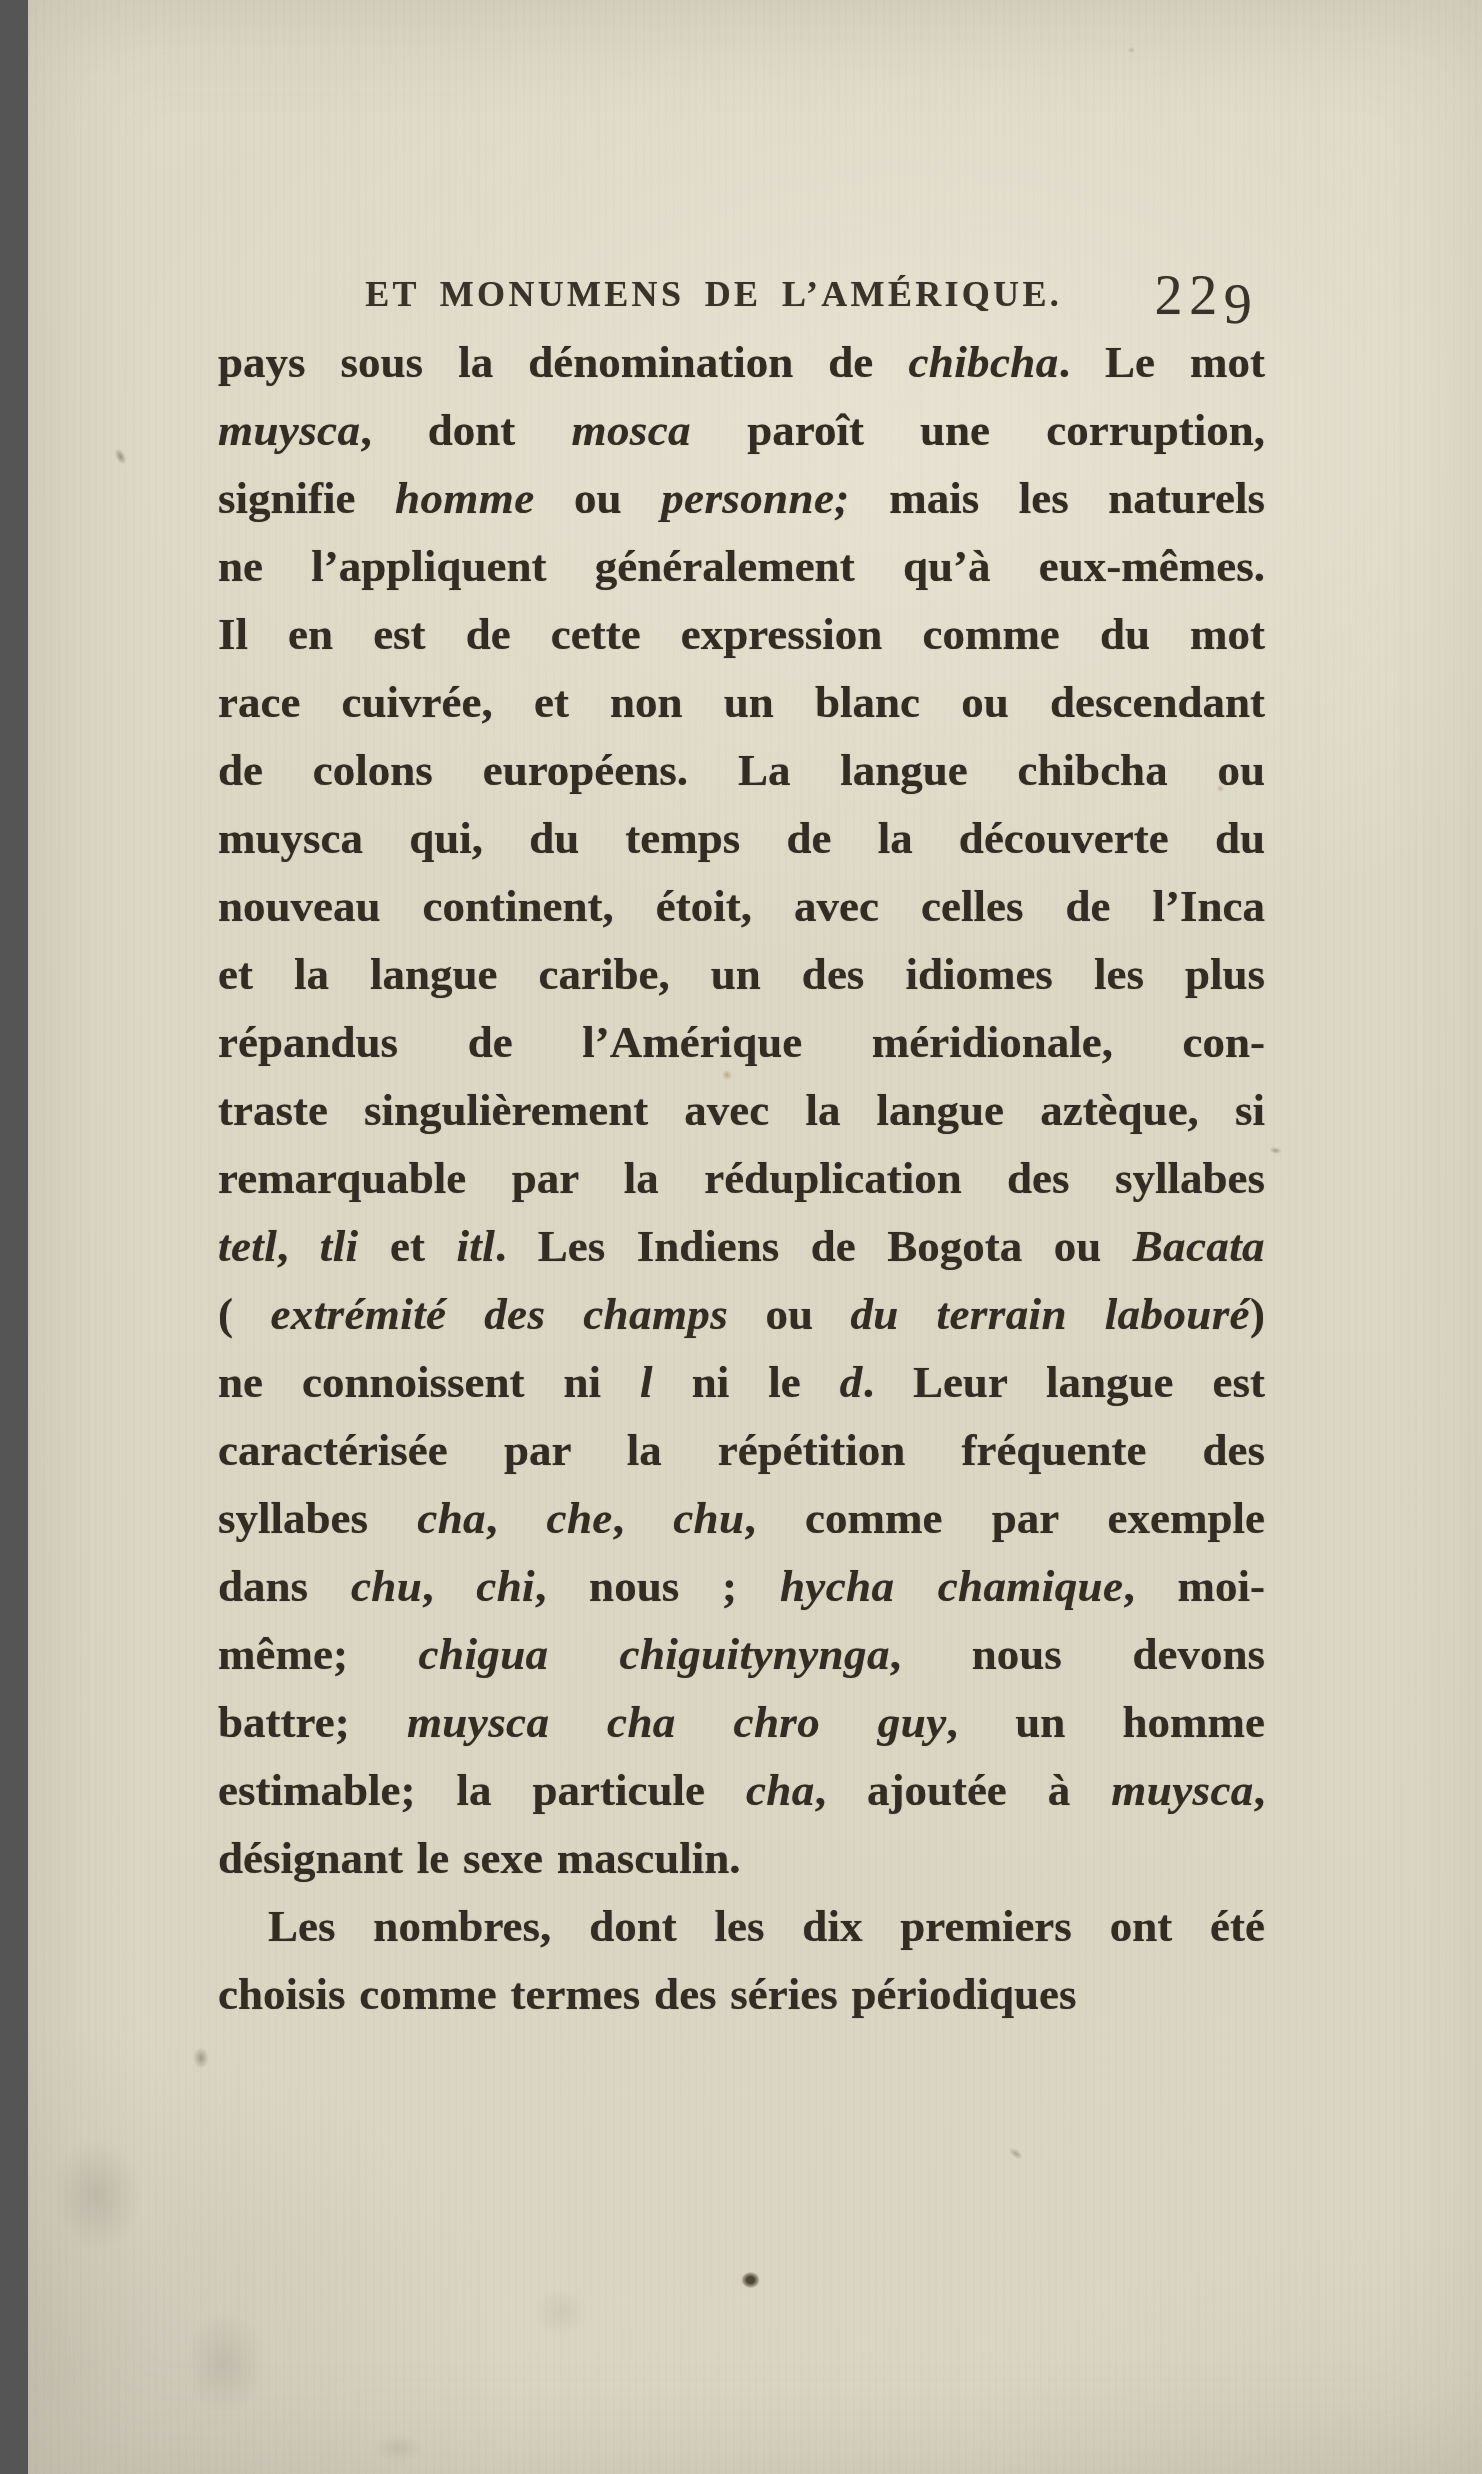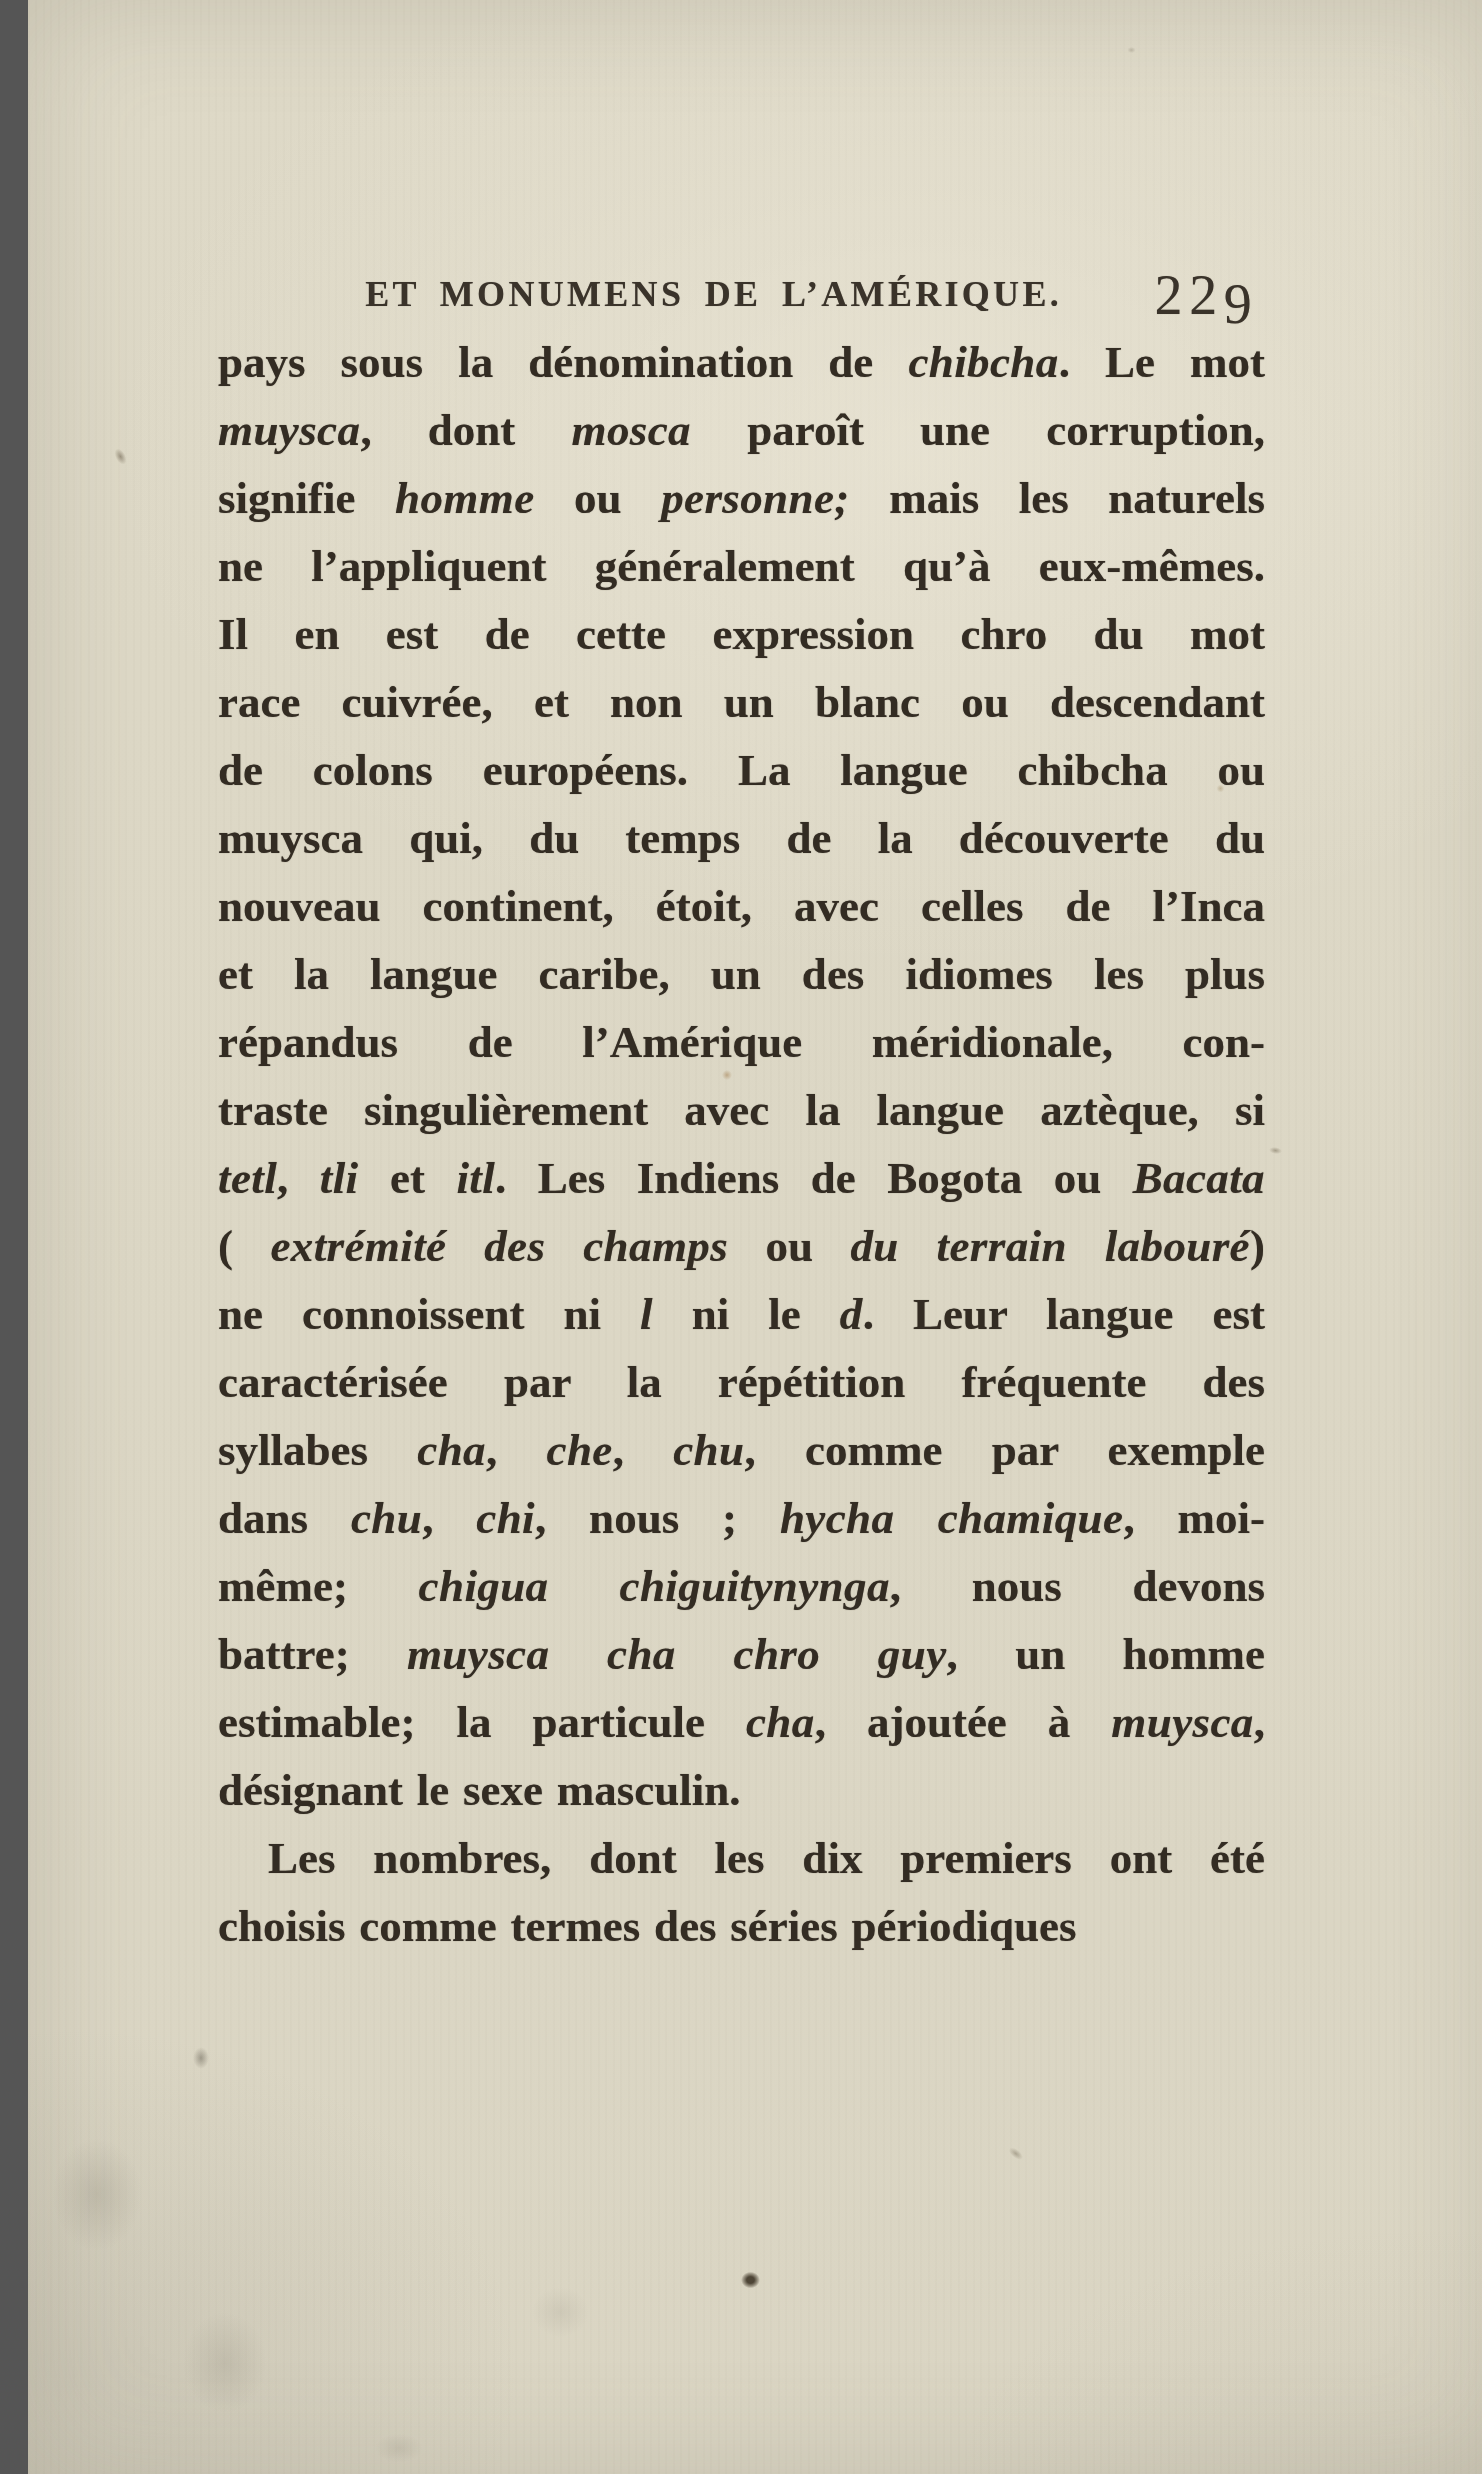--- a/index.html
+++ b/index.html
@@ -132,28 +132,29 @@
   <div class="header">
     <div class="running-title">ET MONUMENS DE L’AMÉRIQUE.</div>
     <div class="page-number"><span>2</span><span>2</span><span class="desc">9</span></div>
   </div>
 
   <div class="body-lines">
       <div class="line"><span>pays sous la dénomination de </span><i>chibcha</i><span>. Le mot</span></div>
       <div class="line"><i>muysca</i><span>, dont </span><i>mosca</i><span> paroît une corruption,</span></div>
       <div class="line"><span>signifie </span><i>homme</i><span> ou </span><i>personne;</i><span> mais les naturels</span></div>
       <div class="line"><span>ne l’appliquent généralement qu’à eux-mêmes.</span></div>
-      <div class="line"><span>Il en est de cette expression chro du mot</span></div>
+      <div class="line"><span>Il en est de cette expression comme du mot</span></div>
       <div class="line"><span>race cuivrée, et non un blanc ou descendant</span></div>
       <div class="line"><span>de colons européens. La langue chibcha ou</span></div>
       <div class="line"><span>muysca qui, du temps de la découverte du</span></div>
       <div class="line"><span>nouveau continent, étoit, avec celles de l’Inca</span></div>
       <div class="line"><span>et la langue caribe, un des idiomes les plus</span></div>
       <div class="line"><span>répandus de l’Amérique méridionale, con-</span></div>
       <div class="line"><span>traste singulièrement avec la langue aztèque, si</span></div>
+      <div class="line"><span>remarquable par la réduplication des syllabes</span></div>
       <div class="line"><i>tetl</i><span>, </span><i>tli</i><span> et </span><i>itl</i><span>. Les Indiens de Bogota ou </span><i>Bacata</i></div>
       <div class="line"><span>( </span><i>extrémité des champs</i><span> ou </span><i>du terrain labouré</i><span>)</span></div>
       <div class="line"><span>ne connoissent ni </span><i>l</i><span> ni le </span><i>d</i><span>. Leur langue est</span></div>
       <div class="line"><span>caractérisée par la répétition fréquente des</span></div>
       <div class="line"><span>syllabes </span><i>cha</i><span>, </span><i>che</i><span>, </span><i>chu</i><span>, comme par exemple</span></div>
       <div class="line"><span>dans </span><i>chu</i><span>, </span><i>chi</i><span>, nous ; </span><i>hycha chamique</i><span>, moi-</span></div>
       <div class="line"><span>même; </span><i>chigua chiguitynynga</i><span>, nous devons</span></div>
       <div class="line"><span>battre; </span><i>muysca cha chro guy</i><span>, un homme</span></div>
       <div class="line"><span>estimable; la particule </span><i>cha</i><span>, ajoutée à </span><i>muysca</i><span>,</span></div>
       <div class="line para-end"><span>désignant le sexe masculin.</span></div>

